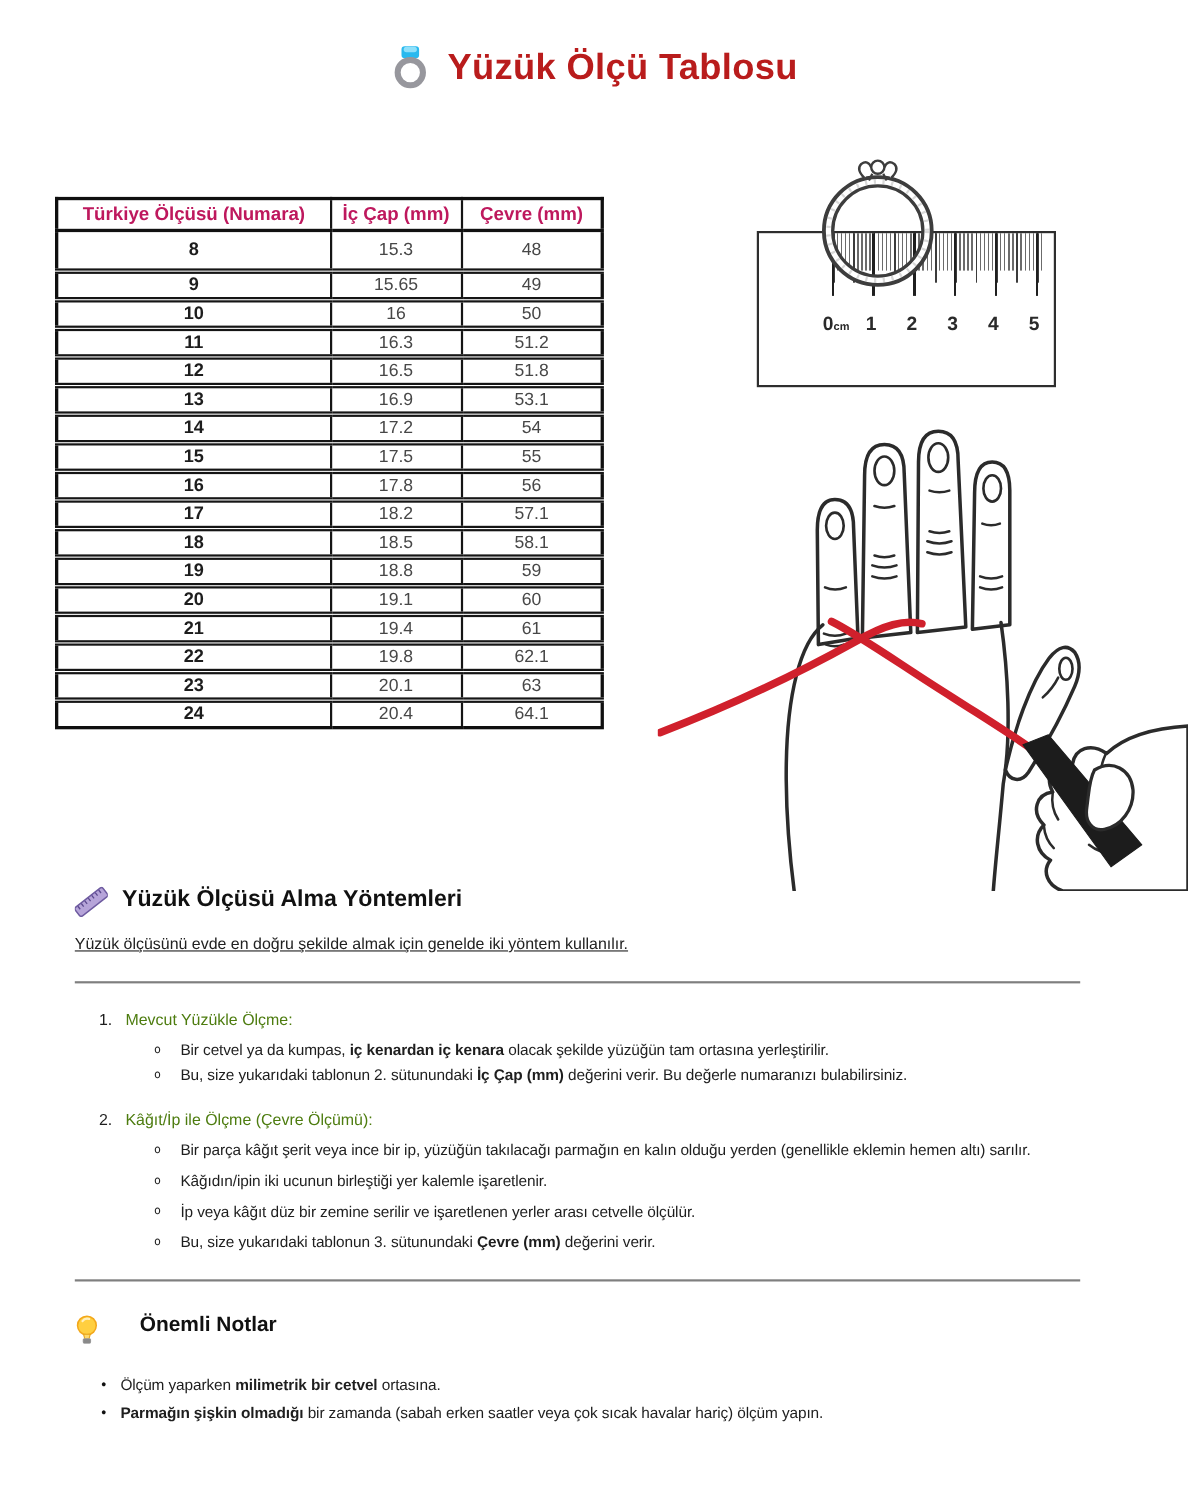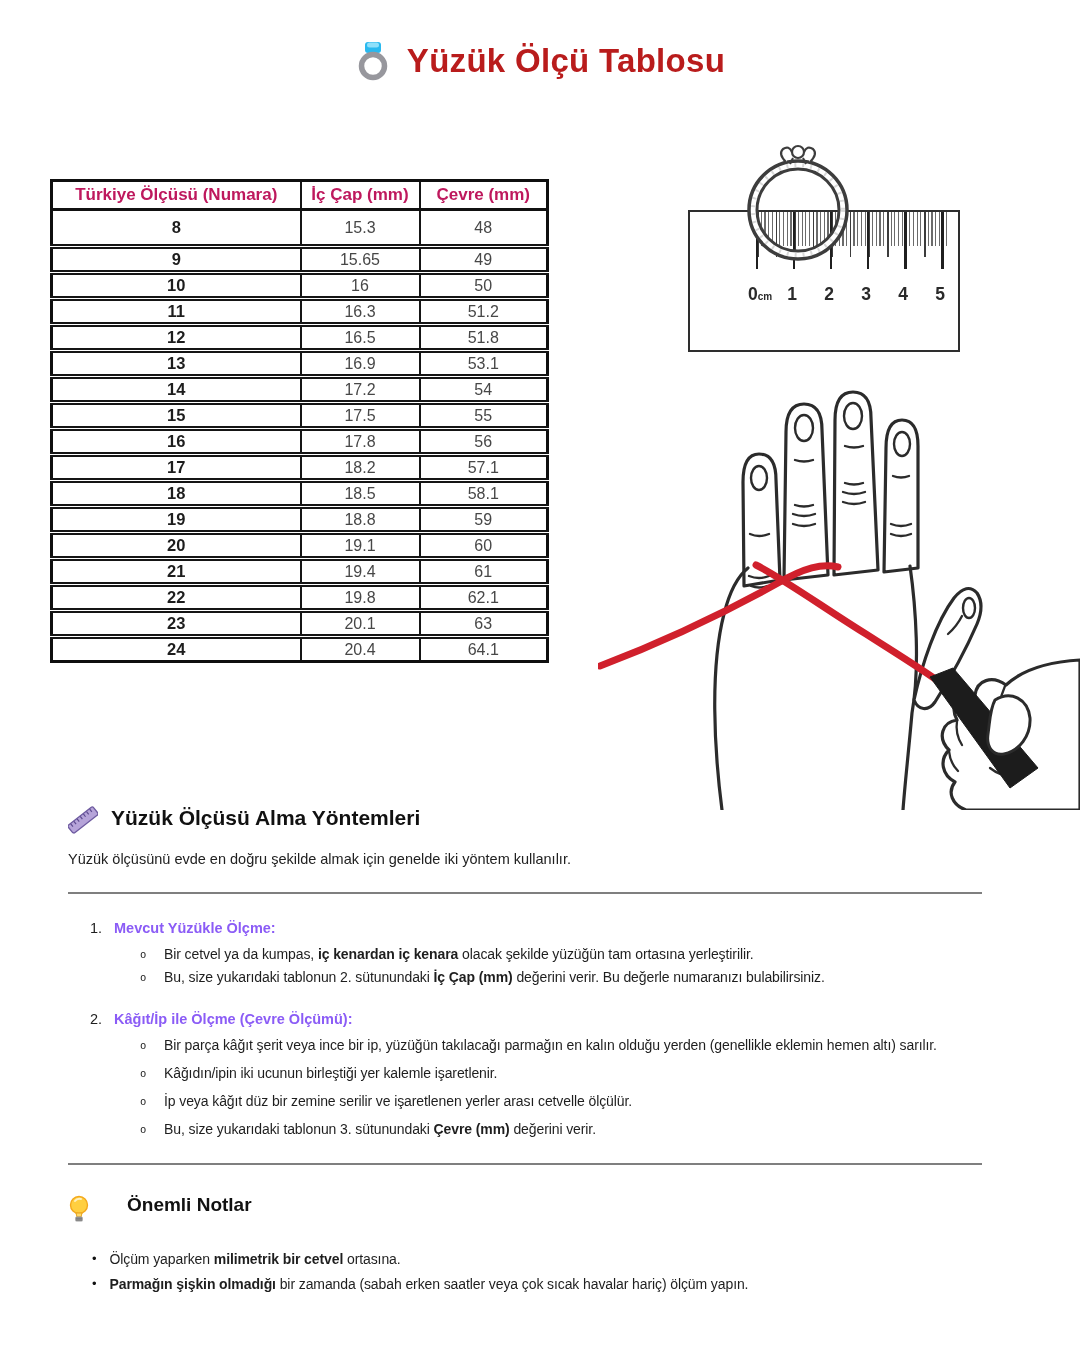--- a/index.html
+++ b/index.html
@@ -43,25 +43,25 @@
   .ring-svg{position:absolute;left:61px;top:8px;}
 
   
   .hand-svg{position:absolute;left:598px;top:368px;}
 
   
   .content{position:absolute;left:68px;top:806px;width:914px;}
   .section-heading{display:flex;align-items:flex-start;gap:13px;}
   .section-heading h2{margin:0;font-size:21px;color:#111;}
   .icon{display:inline-block;line-height:0;}
-  .intro{margin:17px 0 0 0;font-size:14.5px;color:#212121;}
+  .intro{margin:17px 0 0 0;font-size:14.5px;color:#212121;text-decoration:underline;}
   hr.rule{border:none;border-top:2px solid #7f7f7f;margin:25px 0 0 0;}
   .num-item{margin:26px 0 0 22px;font-size:14.5px;display:flex;gap:10px;}
   .num{min-width:14px;color:#1e1e1e;}
-  .num-title{font-weight:bold;color:#8b5cf6;}
+  .num-title{font-weight:normal;color:#4d7c0f;}
   .sub-list{margin:10px 0 0 72px;}
   .sub-bullet{display:flex;gap:15px;font-size:14px;color:#1e1e1e;letter-spacing:-.1px;}
   .sub-list-1 .sub-bullet{margin-bottom:7px;}
   .sub-list-2 .sub-bullet{margin-bottom:12px;}
   .sub-marker{font-size:10.5px;min-width:9px;padding-top:2px;
               font-family:"DejaVu Sans Mono",monospace;color:#222;}
   hr.rule-2{margin-top:26px;}
   .notes-heading{margin-top:29px;gap:37px;}
   .notes-heading h2{font-size:19px;}
   .note-list{margin:27px 0 0 24px;}

